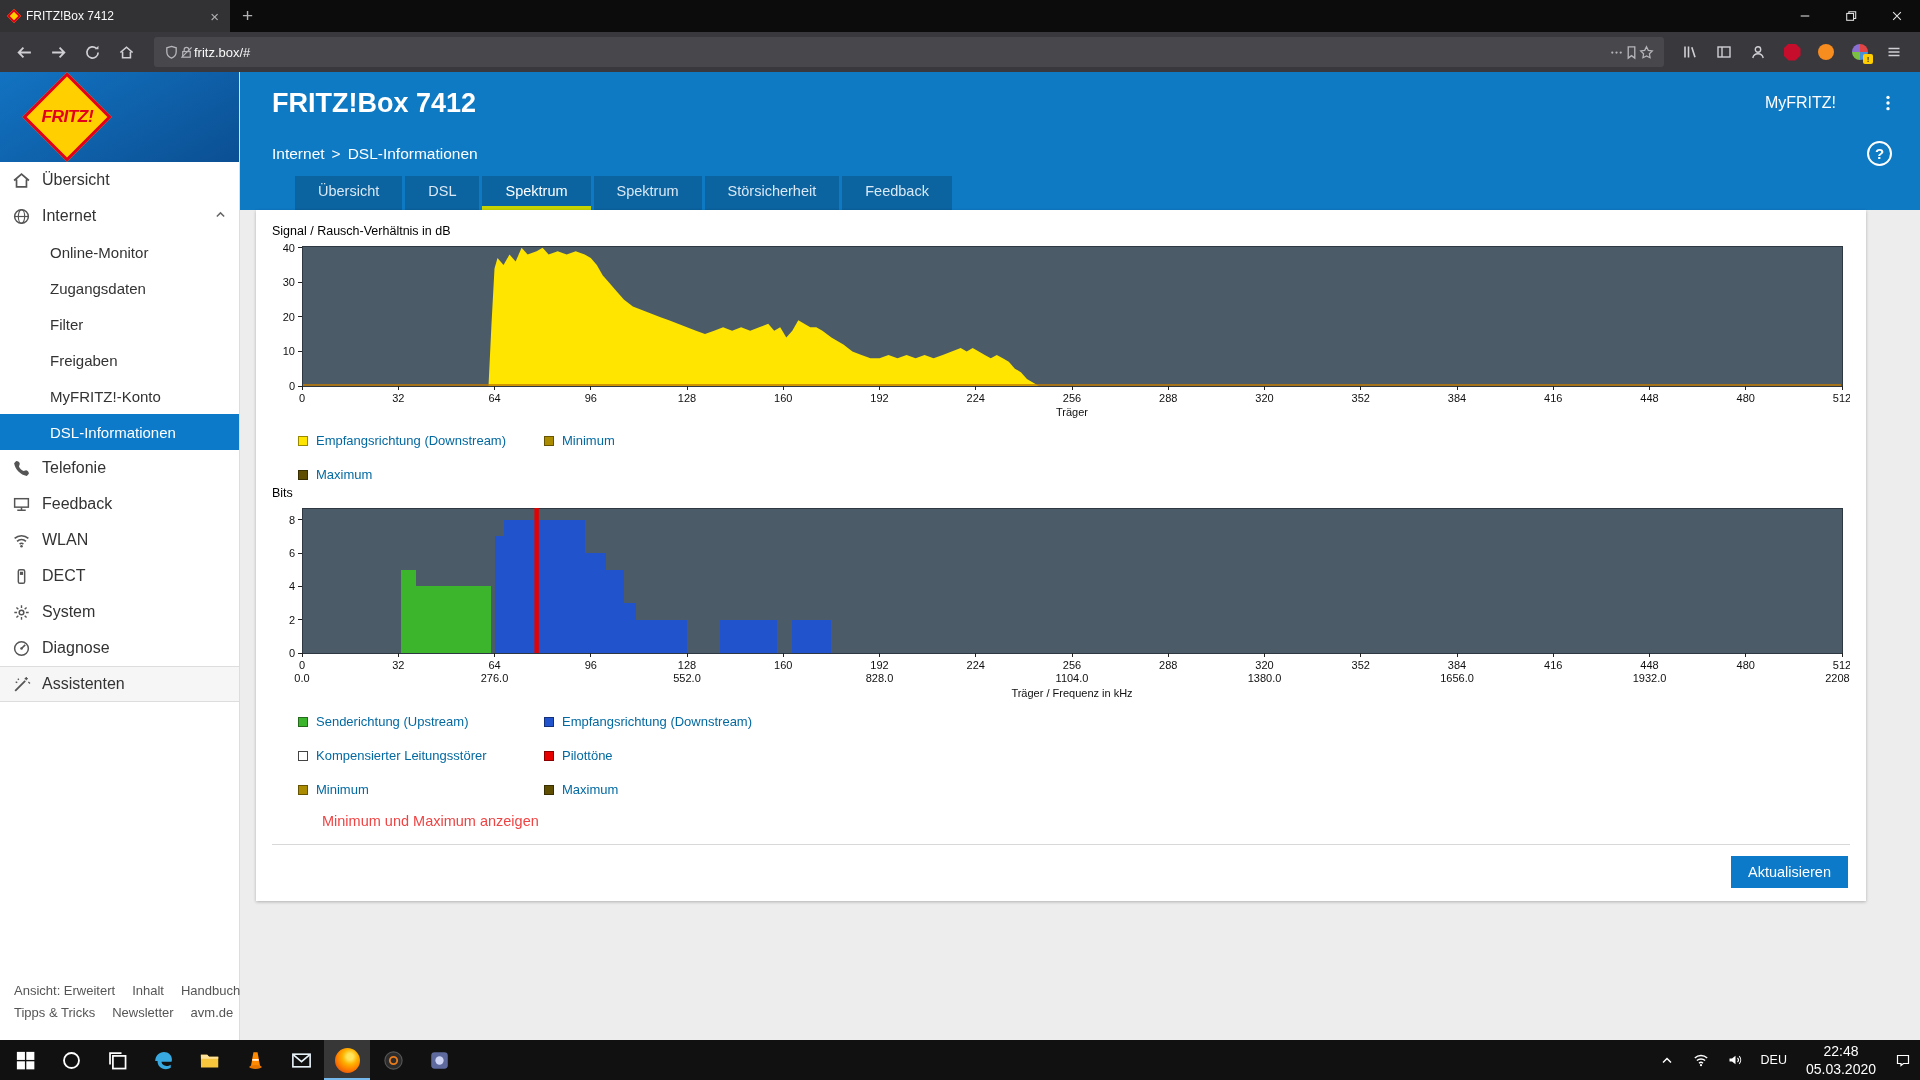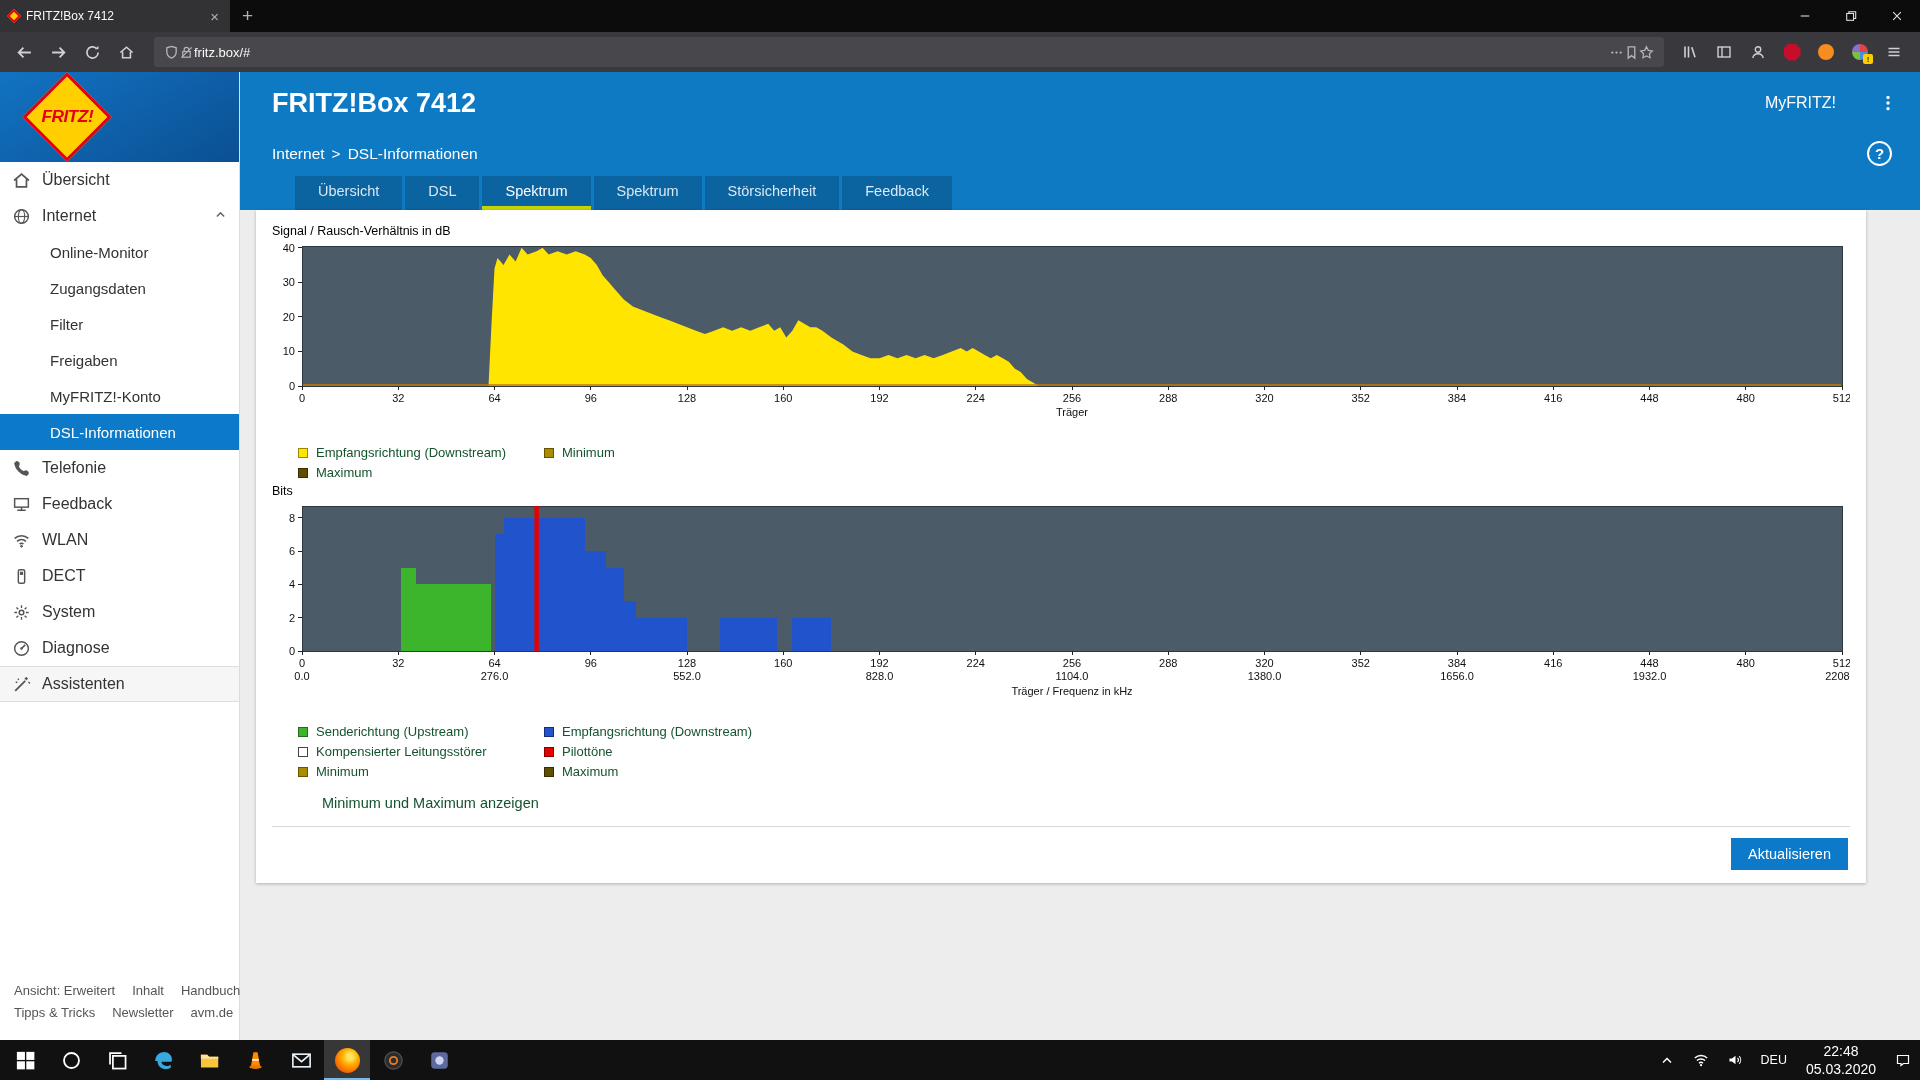--- a/index.html
+++ b/index.html
@@ -55,24 +55,24 @@
   .kebab svg{width:18px;height:18px}
   .crumb-row{height:39px;background:#0e7ac4;display:flex;align-items:center;padding:0 20px 0 32px;color:#fff;font-size:15.5px;gap:7px}
   .help{margin-left:auto;width:25px;height:25px;border:2px solid #fff;border-radius:50%;color:#fff;display:grid;place-items:center;font-size:15px;font-weight:bold;margin-right:8px;cursor:pointer}
   .tabs-row{height:37px;background:#0e7ac4;display:flex;align-items:flex-end;gap:3px;padding-left:55px}
   .tab-btn{height:34px;background:#0b639f;color:#d9e8f4;font-size:14.5px;display:flex;align-items:center;padding:0 23px;border-bottom:4px solid transparent;cursor:pointer}
   .tab-btn.active{color:#fff;border-bottom-color:#c6d300}
 
   .card{position:absolute;left:256px;top:138px;width:1610px;background:#fff;box-shadow:0 1px 3px rgba(0,0,0,.25);padding:12px 16px 0 16px}
   .chart-title{font-size:12.5px;color:#000;margin:2px 0 3px 0}
   .chart2-gap{margin-top:4px}
-  .legend{display:grid;grid-template-columns:236px auto;gap:5px 10px;margin:21px 0 0 26px;font-size:13px;color:#14532d}
+  .legend{display:grid;grid-template-columns:236px auto;gap:19px 10px;margin:9px 0 0 26px;font-size:13px;color:#0369a1}
   .legend-item{display:flex;align-items:center;gap:8px}
   .legend-swatch{width:10px;height:10px;border:1px solid rgba(0,0,0,.4);flex:none}
-  .minmax{display:inline-block;margin:16px 16px 0 50px;color:#14532d;font-size:14.5px;text-decoration:none;cursor:pointer}
+  .minmax{display:inline-block;margin:16px 16px 0 50px;color:#ef4444;font-size:14.5px;text-decoration:none;cursor:pointer}
   .card-actions{border-top:1px solid #d8d8d8;margin-top:14px;padding:11px 2px 13px;display:flex;justify-content:flex-end}
   .btn{background:#0c7ac8;color:#ffffff;border:none;font-size:14.5px;padding:8px 17px;font-family:inherit;cursor:pointer}
   svg text{font-family:"Liberation Sans",sans-serif;font-size:11px;fill:#101010}
 
   .pfoot{position:absolute;left:14px;bottom:20px;display:flex;flex-direction:column;gap:7px;font-size:13px;color:#555}
   .pfoot .row{display:flex;gap:17px}
   .pfoot .row span{cursor:pointer}
 
   
   .taskbar{position:absolute;left:0;right:0;bottom:0;height:40px;background:#111;display:flex;align-items:center;padding-left:2px}

